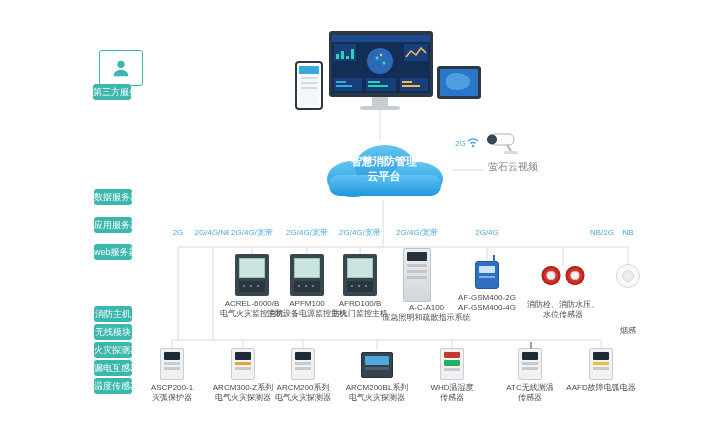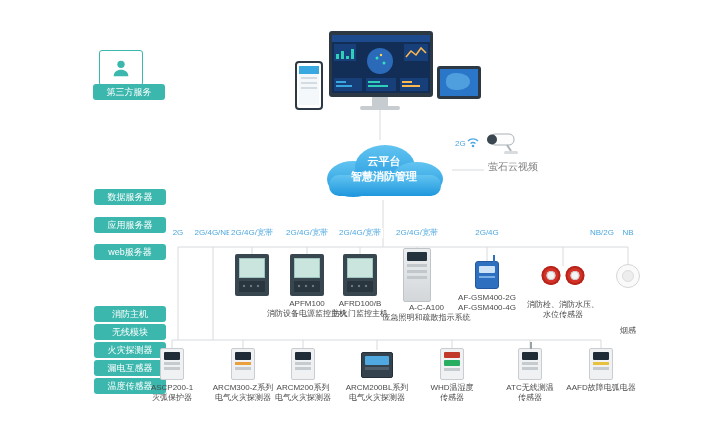--- a/index.html
+++ b/index.html
@@ -4,21 +4,21 @@
 <style>
   html,body { margin:0; padding:0; background:#fff; }
   .canvas {
     position:relative; width:715px; height:443px; background:#ffffff;
     font-family:"Liberation Sans","DejaVu Sans",sans-serif; overflow:hidden;
   }
   .lines { position:absolute; left:0; top:0; }
 
   
   .tag {
-    position:absolute; width:72px; height:16px; background:#3bb7ad; border-radius:3px;
+    position:absolute; width:38px; height:16px; background:#3bb7ad; border-radius:3px;
     color:#fff; font-size:9px; line-height:16px; text-align:center; white-space:nowrap;
   }
 
   
   .tp-box { position:absolute; left:99px; top:50px; width:42px; height:34px;
     border:1px solid #3bb7ad; border-radius:3px; background:#fff;
     display:flex; align-items:center; justify-content:center; }
 
   
   .net { position:absolute; top:228px; transform:translateX(-50%);
@@ -198,22 +198,22 @@
           <stop offset="0" stop-color="#62c4f1"></stop>
           <stop offset="1" stop-color="#1f97dd"></stop>
         </linearGradient>
       </defs>
       <ellipse cx="40" cy="44" rx="26" ry="18" fill="url(#cg)"></ellipse>
       <ellipse cx="72" cy="32" rx="30" ry="22" fill="url(#cg)"></ellipse>
       <ellipse cx="104" cy="44" rx="26" ry="17" fill="url(#cg)"></ellipse>
       <rect x="16" y="40" width="112" height="21" rx="10" fill="url(#cg)"></rect>
     </svg>
     <div class="cloud-text">
+      <div>智慧消防管理</div>
       <div>云平台</div>
-      <div>智慧消防管理</div>
     </div>
   </div>
 
   <div class="cam-net">2G</div>
   <svg class="wifi" width="16" height="14" viewBox="0 0 16 14">
     <path d="M3 6 a7 7 0 0 1 10 0" fill="none" stroke="#4da7e0" stroke-width="1.4"></path>
     <path d="M5.5 8.5 a4 4 0 0 1 5 0" fill="none" stroke="#4da7e0" stroke-width="1.4"></path>
     <circle cx="8" cy="11" r="1.3" fill="#4da7e0"></circle>
   </svg>
   <svg class="camera" width="44" height="34" viewBox="0 0 44 34">
@@ -265,20 +265,24 @@
   <div class="gateway" style="left:487px; top:261px;">
     <div class="gw-screen"></div>
     <div class="gw-led"></div>
   </div>
   <div class="gauge-group" style="left:563px; top:266px;">
     <div class="gauge"></div>
     <div class="gauge"></div>
   </div>
   <div class="smoke" style="left:628px; top:264px;"></div>
 
+  <div class="dev-label" style="left:252px; top:299px;">
+    <div>ACREL-6000/B</div>
+    <div>电气火灾监控主机</div>
+  </div>
   <div class="dev-label" style="left:307px; top:299px;">
     <div>APFM100</div>
     <div>消防设备电源监控主机</div>
   </div>
   <div class="dev-label" style="left:360px; top:299px;">
     <div>AFRD100/B</div>
     <div>防火门监控主机</div>
   </div>
   <div class="dev-label" style="left:417px; top:303px;padding-left:19px;">
     <div>A-C-A100</div>

